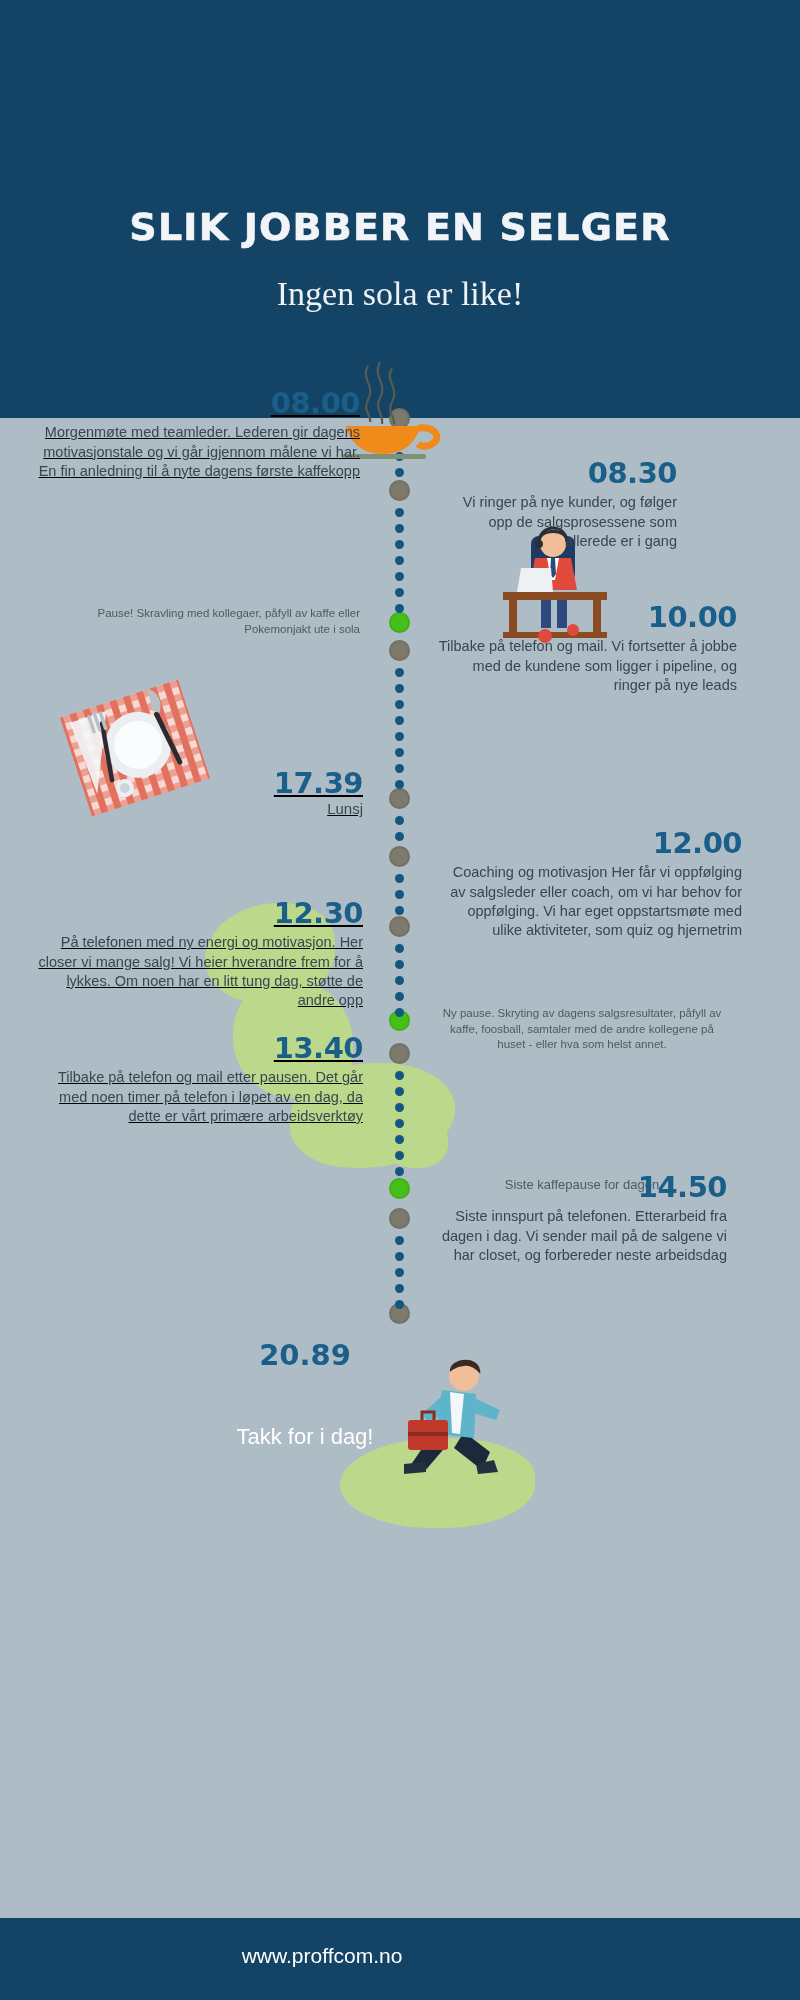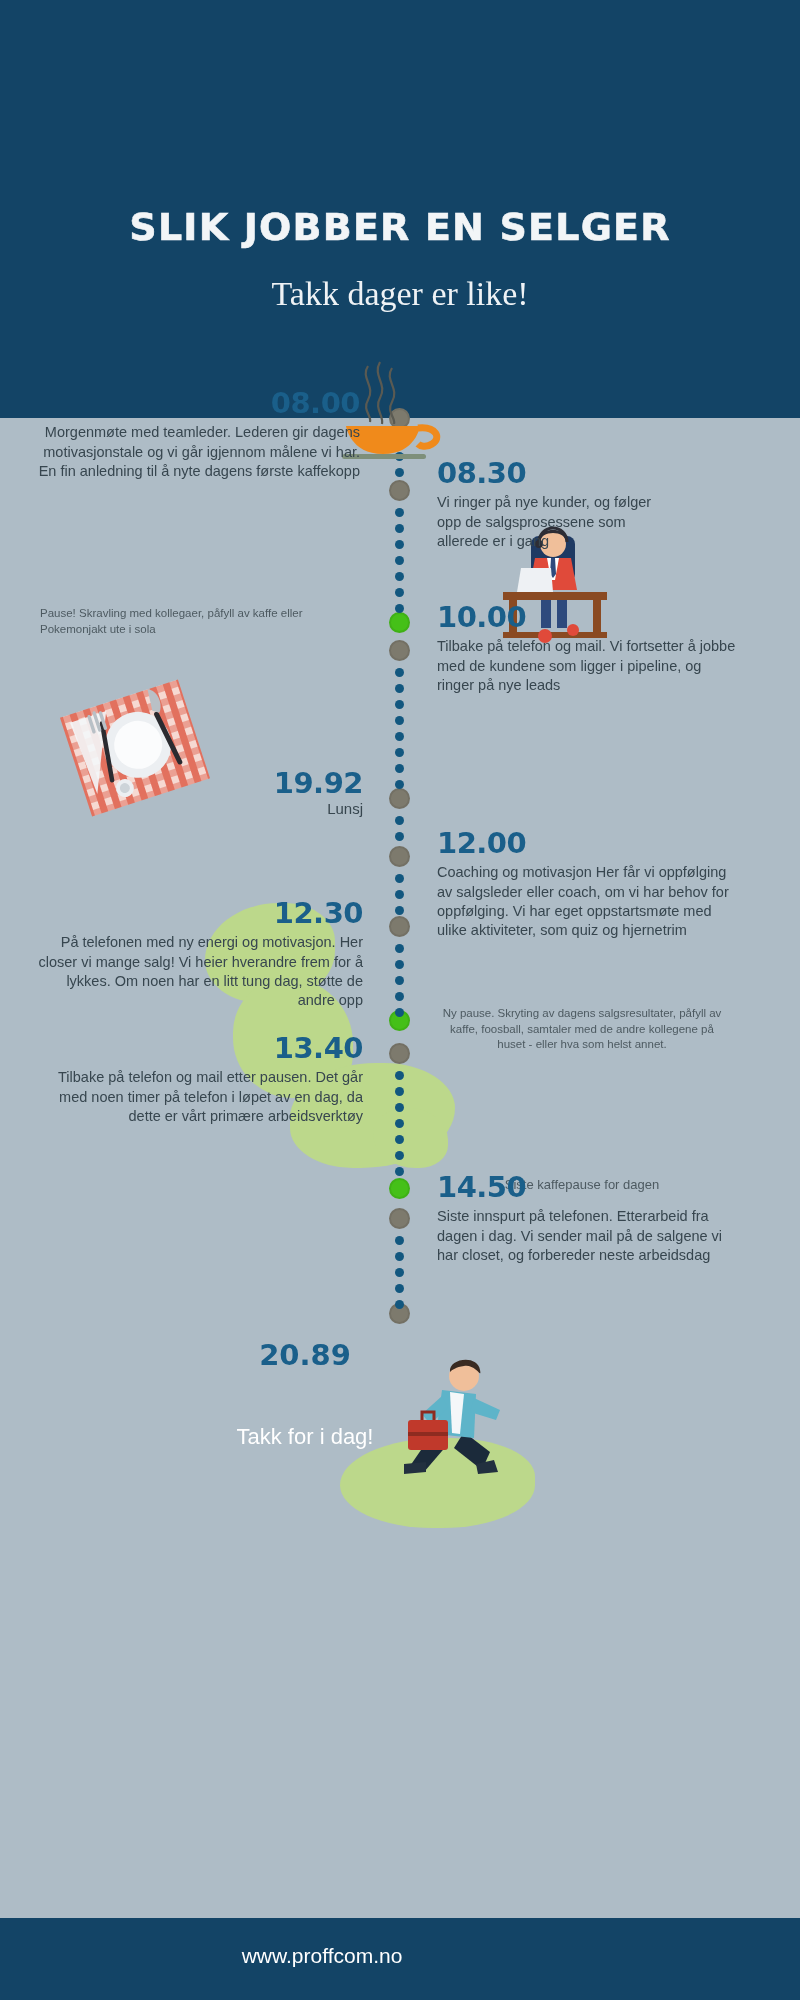--- a/index.html
+++ b/index.html
@@ -46,41 +46,41 @@
   
   .blob{position:absolute;background:#bcd88b;border-radius:50%;}
 
   
   .entry{position:absolute;}
   .entry .time{
     font-size:29px;font-weight:bold;color:#1a5f8a;line-height:1.05;
     font-family:"DejaVu Sans", sans-serif;letter-spacing:-0.5px;
   }
   .entry .desc{font-size:14.5px;color:#37464f;line-height:1.32;margin-top:5px;}
-  .entry.left{text-align:right;}
-  .entry.right{text-align:left;}
+  .entry.left{text-align:right;text-decoration:underline;}
+  .entry.right{text-align:right;}
   .note{position:absolute;font-size:11.5px;color:#4d5a61;line-height:1.35;}
-  .note.left{}
+  .note.left{text-align:right;}
   .note.right{text-align:center;}
   .sub-label{font-size:15px;color:#37464f;margin-top:2px;}
   .end-time{
     position:absolute;font-size:29px;font-weight:bold;color:#1a5f8a;
     font-family:"DejaVu Sans", sans-serif;text-align:center;
   }
   .end-text{
     position:absolute;font-size:22px;color:#ffffff;text-align:center;
   }
   svg{display:block;overflow:visible;}
 </style>
 </head>
 <body>
 
 <div class="header">
   <div class="title">SLIK JOBBER EN SELGER</div>
-  <div class="subtitle">Takk dager er like!</div>
+  <div class="subtitle">Ingen sola er like!</div>
 </div>
 
 <div class="body">
 
   <div class="blob" style="left:205px;top:485px;width:130px;height:100px;border-radius:60% 40% 55% 45%;"></div>
   <div class="blob" style="left:233px;top:560px;width:120px;height:120px;border-radius:50% 60% 40% 55%;"></div>
   <div class="blob" style="left:290px;top:645px;width:165px;height:105px;border-radius:55% 45% 60% 40%;"></div>
   <div class="blob" style="left:373px;top:690px;width:75px;height:60px;border-radius:45% 55% 40% 60%;"></div>
   <div class="blob" style="left:340px;top:1020px;width:195px;height:90px;border-radius:55% 45% 50% 50%;"></div>
 
@@ -244,21 +244,21 @@
   </div>
 
   <div class="note left" style="left:40px;top:188px;width:320px;">Pause! Skravling med kollegaer, påfyll av kaffe eller Pokemonjakt ute i sola</div>
 
   <div class="entry right" style="left:437px;top:184px;width:300px;">
     <div class="time">10.00</div>
     <div class="desc">Tilbake på telefon og mail. Vi fortsetter å jobbe med de kundene som ligger i pipeline, og ringer på nye leads</div>
   </div>
 
   <div class="entry left" style="left:120px;top:350px;width:243px;">
-    <div class="time">19.92</div>
+    <div class="time">17.39</div>
     <div class="sub-label">Lunsj</div>
   </div>
 
   <div class="entry right" style="left:437px;top:410px;width:305px;">
     <div class="time">12.00</div>
     <div class="desc">Coaching og motivasjon Her får vi oppfølging av salgsleder eller coach, om vi har behov for oppfølging. Vi har eget oppstartsmøte med ulike aktiviteter, som quiz og hjernetrim</div>
   </div>
 
   <div class="entry left" style="left:30px;top:480px;width:333px;">
     <div class="time">12.30</div>

